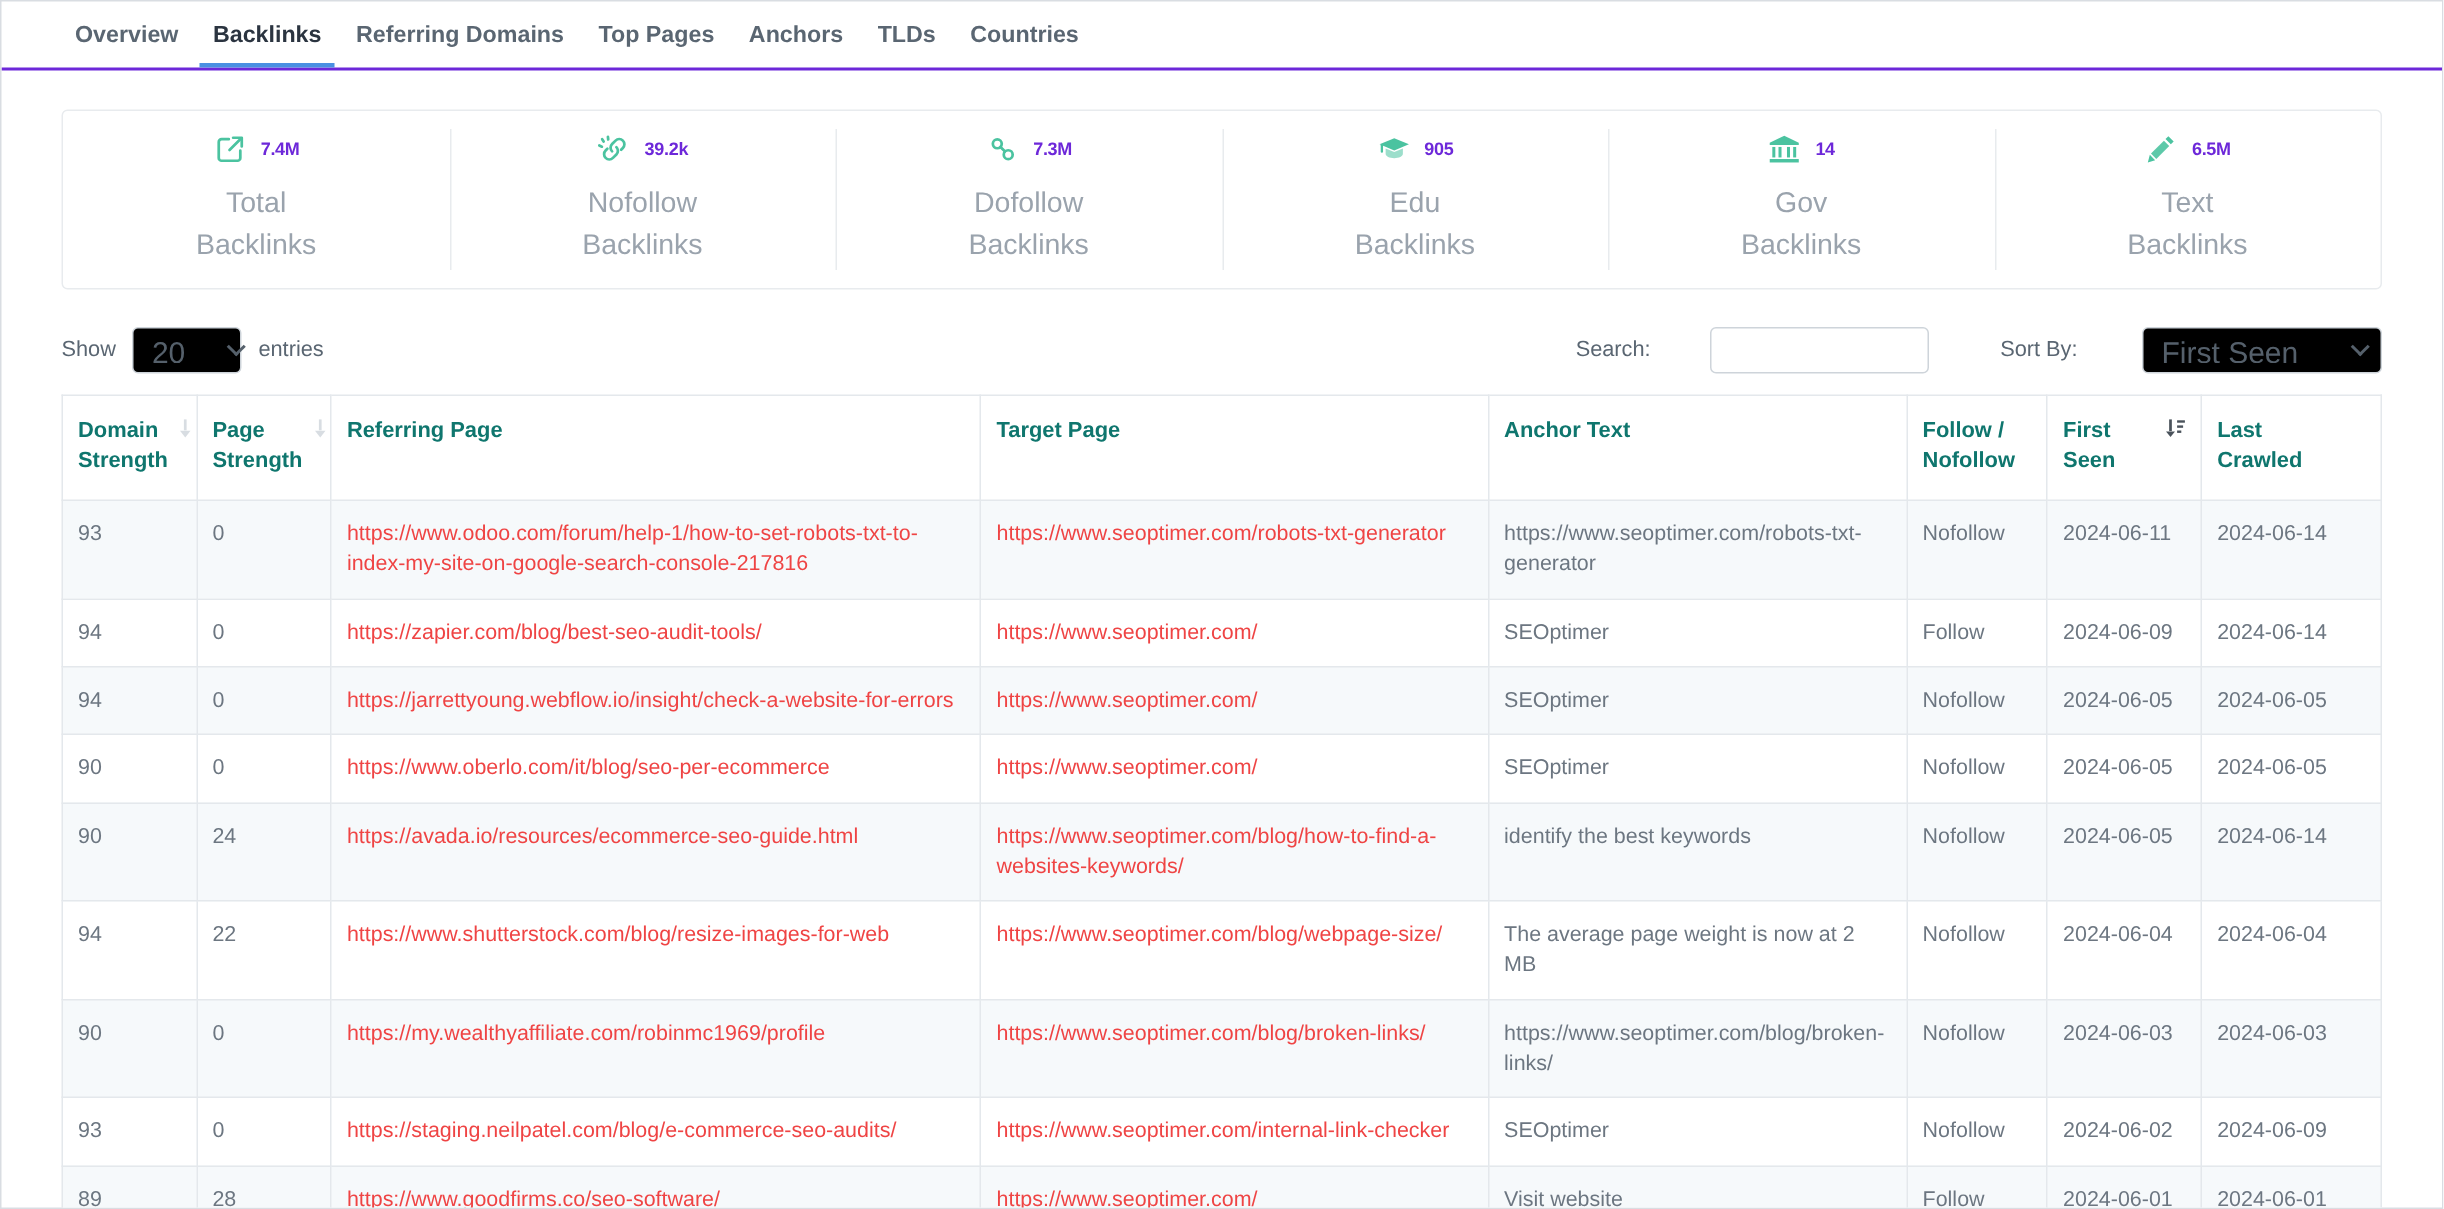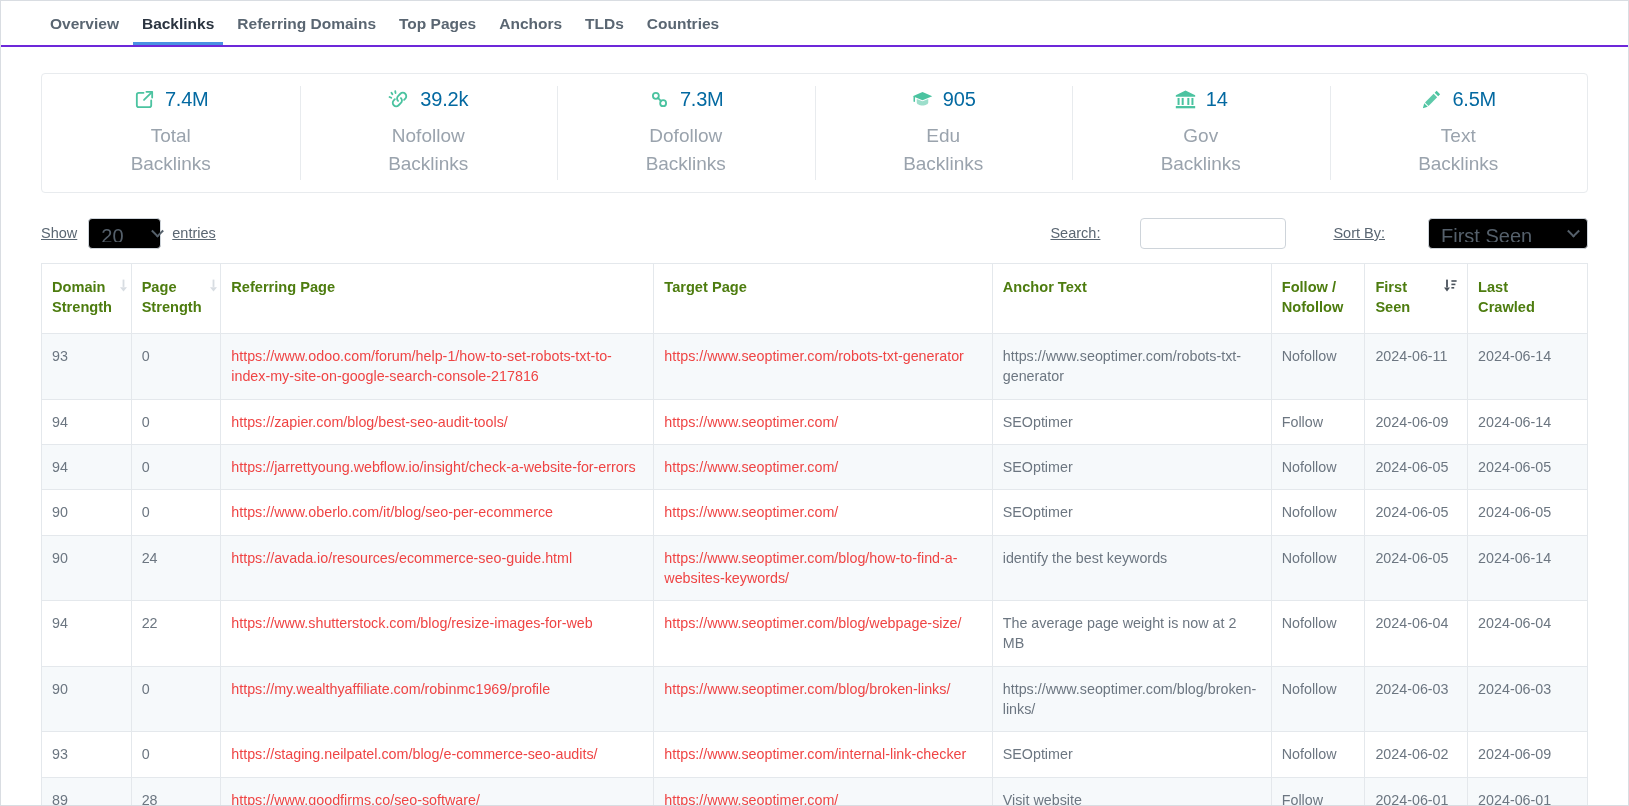--- a/index.html
+++ b/index.html
@@ -70,42 +70,42 @@
   }
   .stat-top {
     display: flex;
     align-items: center;
     gap: 9px;
     margin-bottom: 11px;
   }
   .stat-ico { width: 23px; height: 23px; display: block; color: #4bc3a0; }
   .stat-ico svg { display: block; width: 23px; height: 23px; }
   .stat-val {
-    font-size: 20px;
-    font-weight: normal;
-    color: #0369a1;
+    font-size: 12px;
+    font-weight: bold;
+    color: #6d28d9;
     letter-spacing: -0.2px;
   }
   .stat-lbl {
     font-size: 19px;
     color: #9aa3ad;
     text-align: center;
     line-height: 1.48;
   }
 
   
   .controls {
     display: flex;
     align-items: center;
     padding: 22px 40px 0 40px;
     height: 58px;
   }
   .ctl-left, .ctl-right { display: flex; align-items: center; }
   .ctl-right { margin-left: auto; gap: 32px; }
-  .ctl-txt { font-size: 14.5px; color: #5a6672; text-decoration: underline; }
+  .ctl-txt { font-size: 14.5px; color: #5a6672; }
   .sel {
     -webkit-appearance: none; appearance: none;
     border: 1px solid #ced4da;
     border-radius: 4px;
     background: #000000;
     font-family: "Liberation Sans", sans-serif;
     font-size: 20px;
     color: #55606b;
     padding: 6px 26px 6px 12px;
     height: 31px;
@@ -145,21 +145,21 @@
   table.bl {
     width: 100%;
     border-collapse: collapse;
     table-layout: fixed;
     font-size: 14.3px;
   }
   table.bl th {
     text-align: left;
     vertical-align: top;
     font-weight: bold;
-    color: #4d7c0f;
+    color: #0f766e;
     font-size: 14.6px;
     padding: 14px 10px 16px 10px;
     border: 1px solid #e4e8ec;
     background: #fff;
     line-height: 1.34;
   }
   table.bl td {
     vertical-align: top;
     padding: 12px 10px;
     border: 1px solid #e4e8ec;

